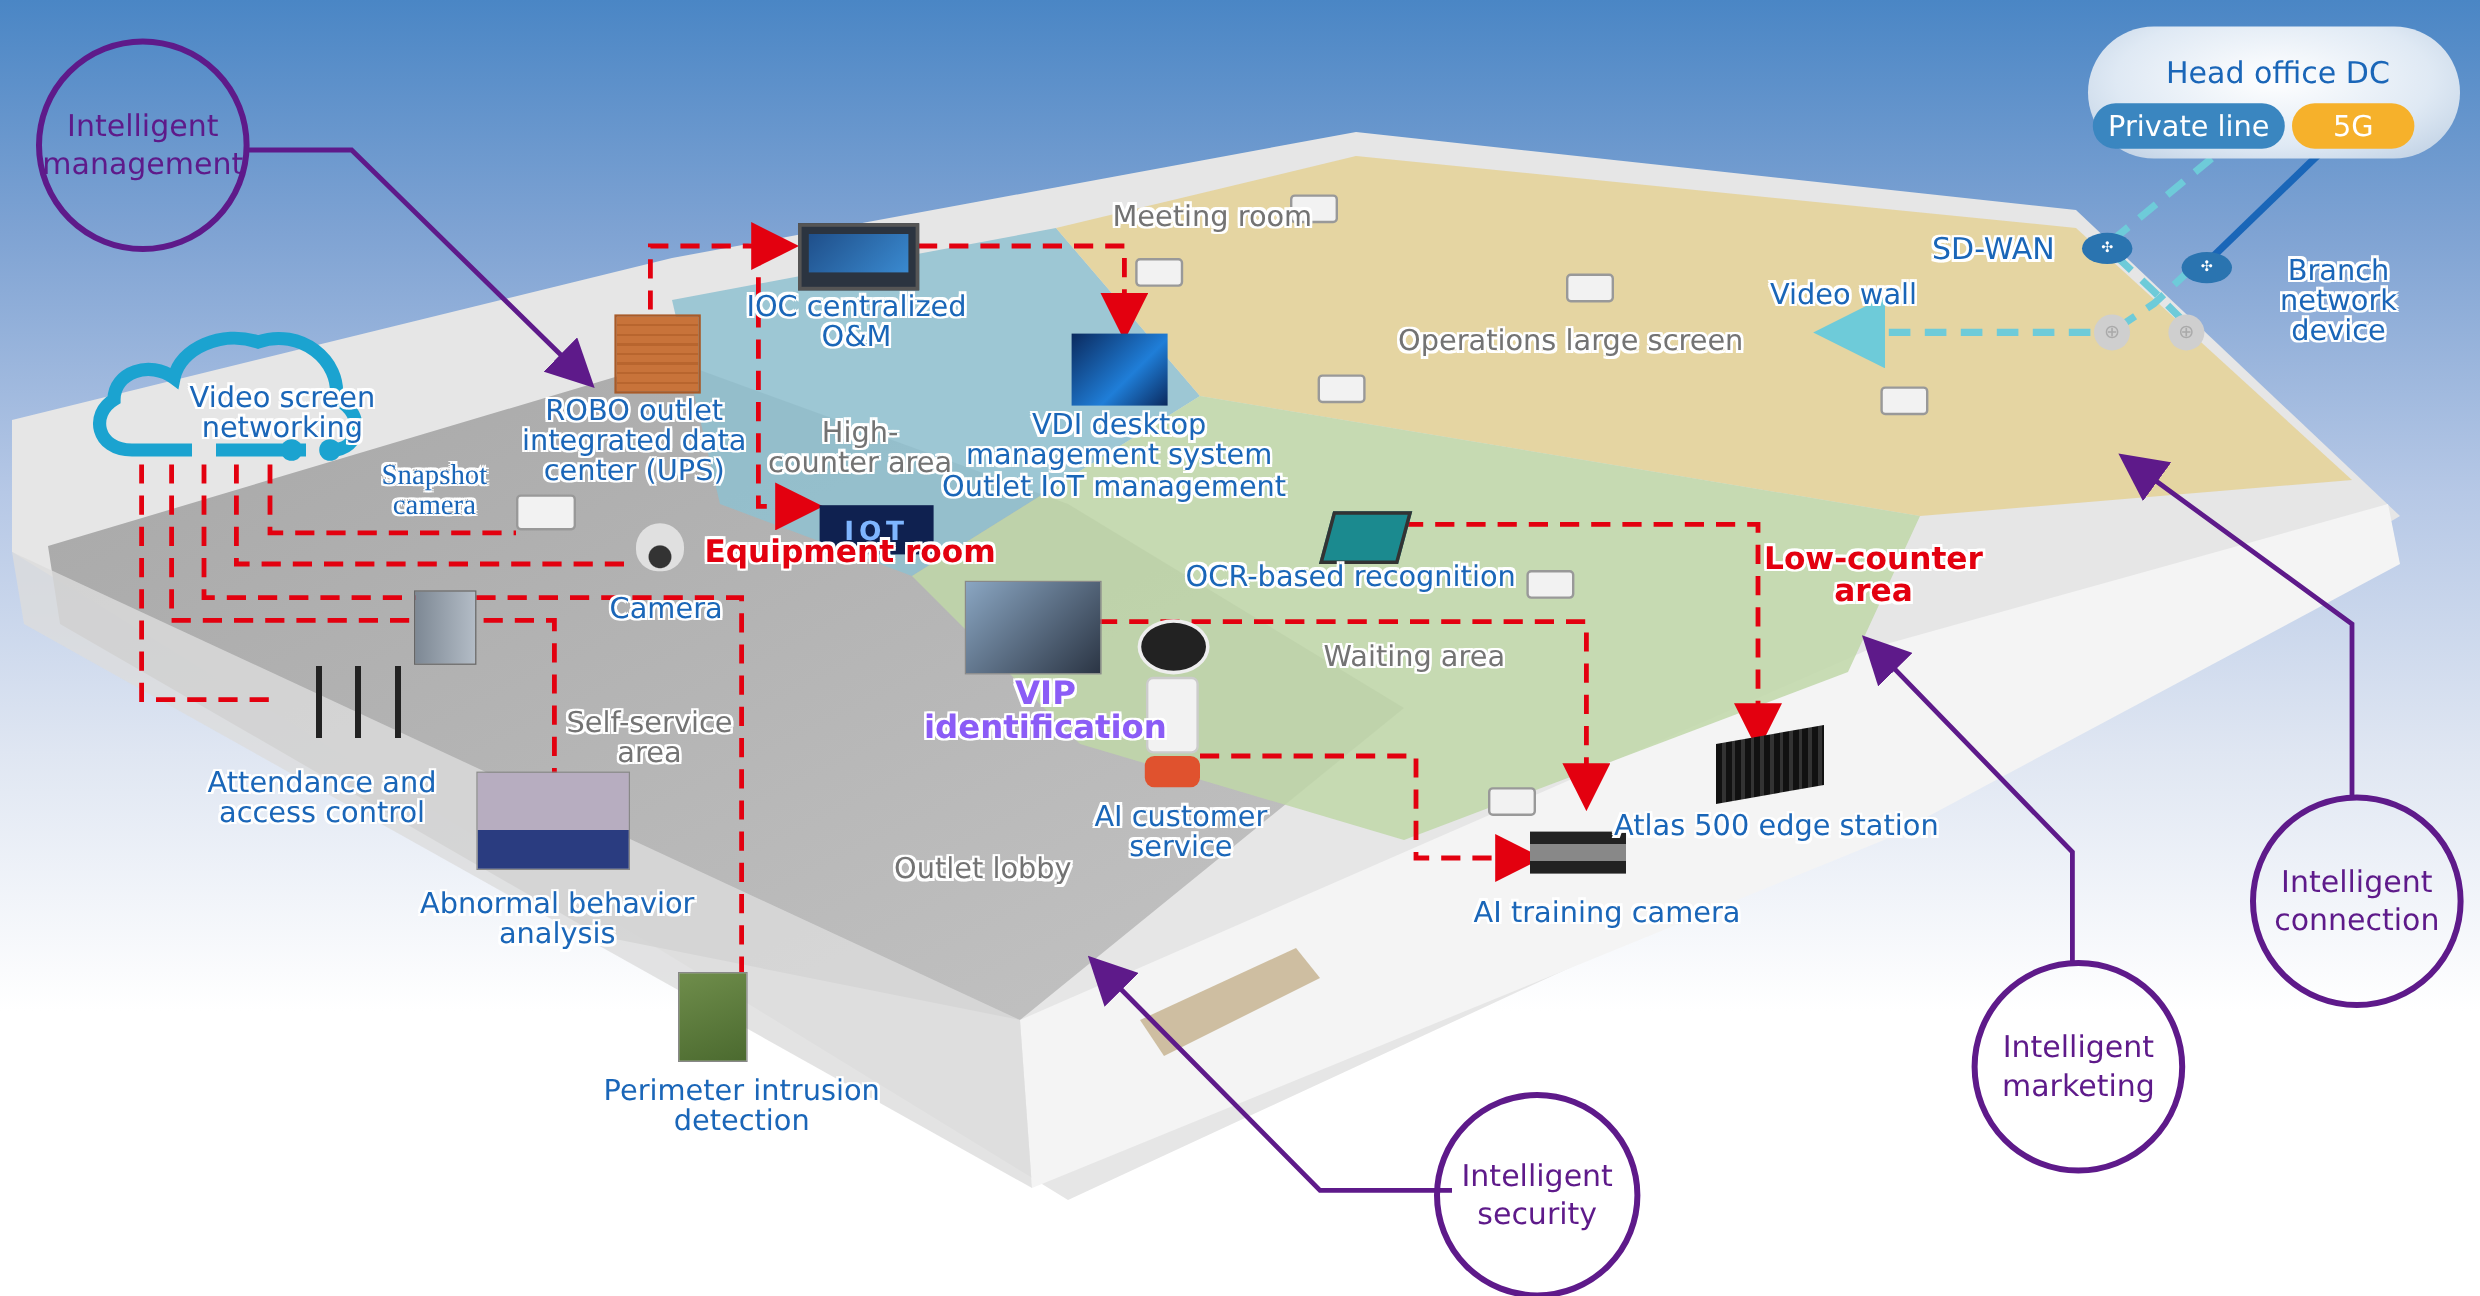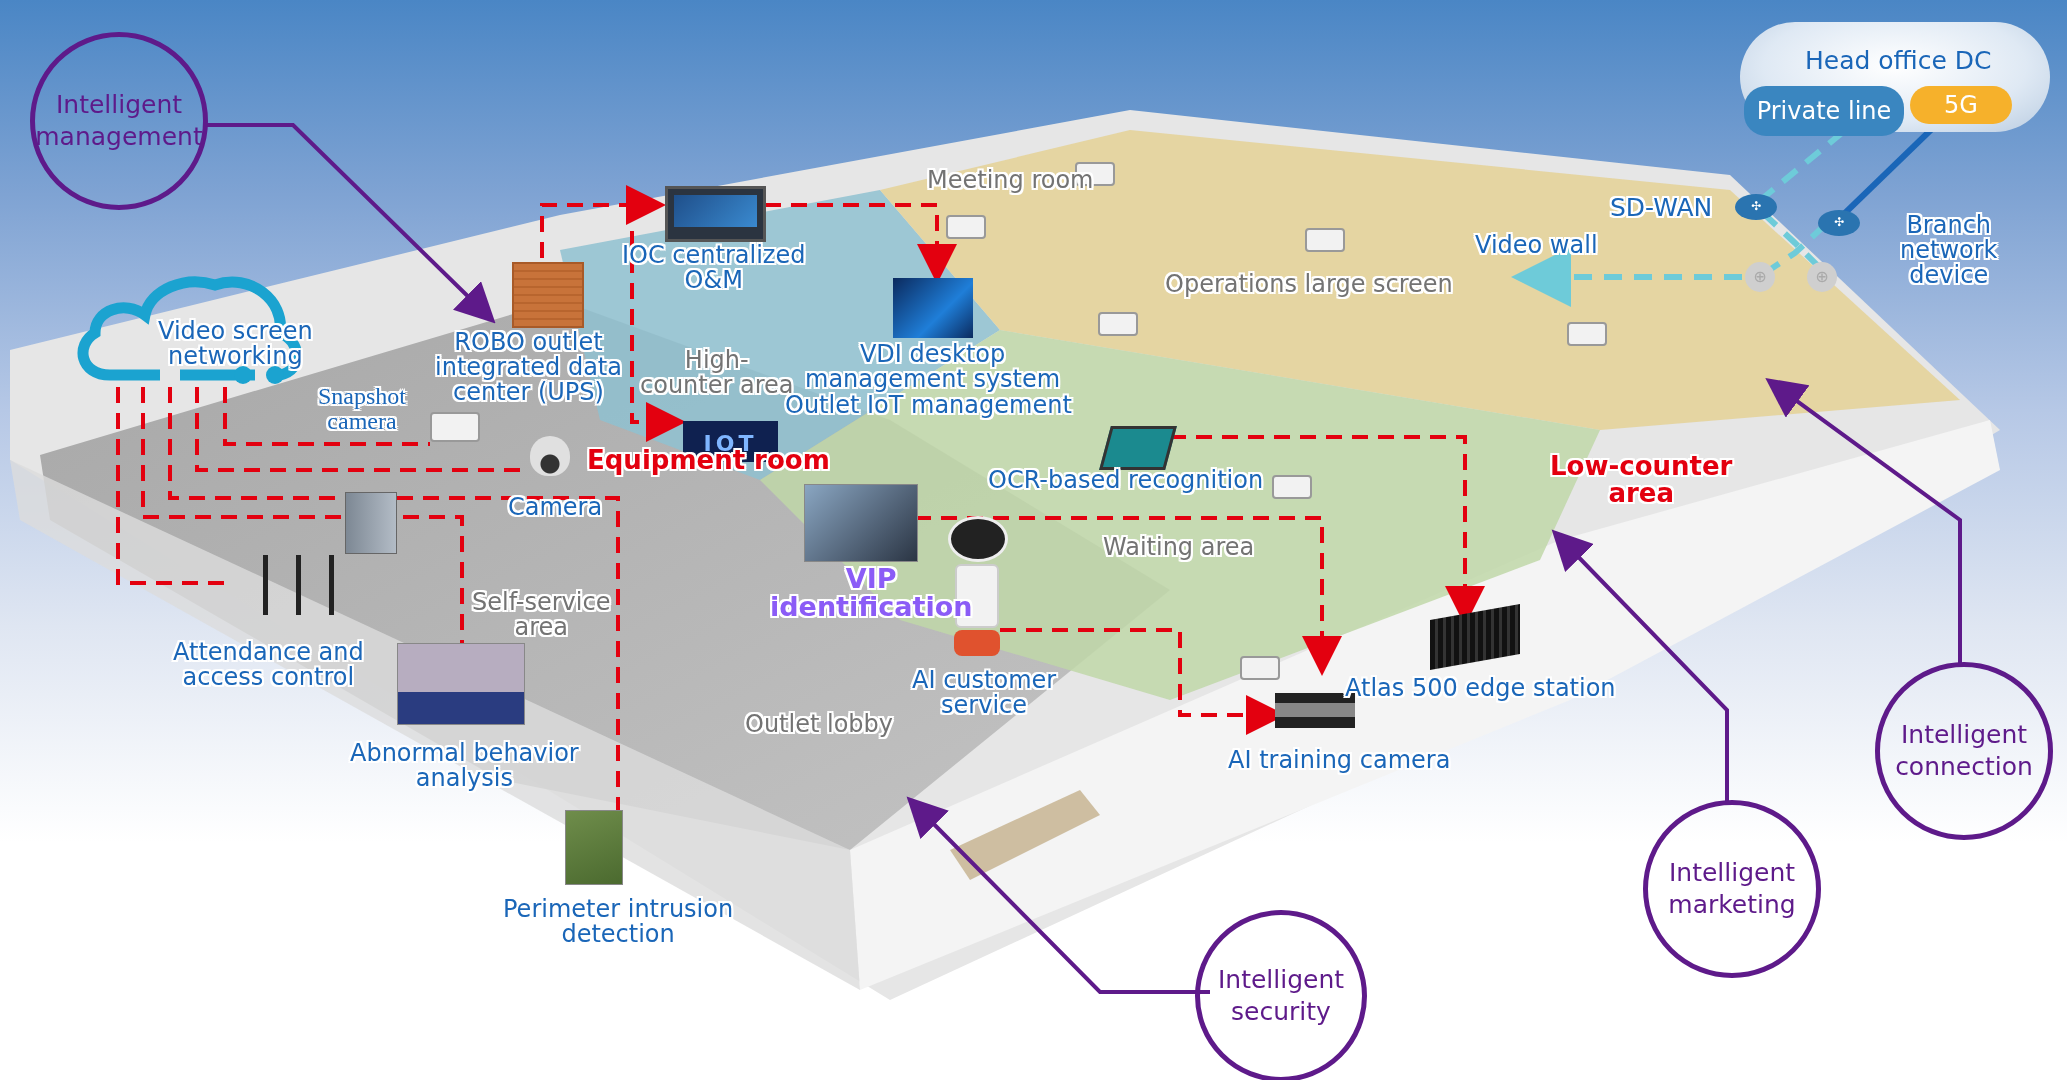--- a/index.html
+++ b/index.html
@@ -82,21 +82,21 @@
       <polyline points="143,387 143,517 462,517 462,645"></polyline>
       <polyline points="118,387 118,583 228,583"></polyline>
       <polyline points="915,518 1322,518 1322,660" marker-end="url(#arrRed)"></polyline>
       <polyline points="1000,630 1180,630 1180,715 1270,715" marker-end="url(#arrRed)"></polyline>
       <polyline points="1118,437 1465,437 1465,610" marker-end="url(#arrRed)"></polyline>
     </g>
   </svg>
 
   <div style="position:absolute;left:1740px;top:22px;width:310px;height:110px;border-radius:60px;background:radial-gradient(ellipse at 50% 40%,#ffffff 0%,#dfe9f4 60%,#b8cbe0 100%);"></div>
   <div class="lbl" style="left:1805px;top:48px;color:#1a66b8;font-size:25px;text-shadow:none;">Head office DC</div>
-  <div class="pill" style="left:1744px;top:86px;width:160px;height:50px;background:#3a86c0;">Private line</div>
+  <div class="pill" style="left:1744px;top:86px;width:160px;height:38px;background:#3a86c0;">Private line</div>
   <div class="pill" style="left:1910px;top:86px;width:102px;height:38px;background:#f6b12b;">5G</div>
 
   <div class="device" style="left:1735px;top:194px;width:42px;height:26px;border-radius:50%;background:#2a74b0;color:#fff;font-size:12px;text-align:center;line-height:24px;">✣</div>
   <div class="device" style="left:1818px;top:210px;width:42px;height:26px;border-radius:50%;background:#2a74b0;color:#fff;font-size:12px;text-align:center;line-height:24px;">✣</div>
   <div class="device" style="left:1745px;top:262px;width:30px;height:30px;border-radius:50%;background:#cfcfcf;color:#aaa;font-size:16px;text-align:center;line-height:30px;">⊕</div>
   <div class="device" style="left:1807px;top:262px;width:30px;height:30px;border-radius:50%;background:#cfcfcf;color:#aaa;font-size:16px;text-align:center;line-height:30px;">⊕</div>
 
   <div class="lbl blue" style="left:1610px;top:195px;font-size:25px;">SD-WAN</div>
   <div class="lbl blue" style="left:1900px;top:213px;text-align:center;">
     <div>Branch</div>
@@ -171,21 +171,21 @@
   <div class="device" style="left:1272px;top:475px;width:36px;height:20px;background:#f2f2f2;border:2px solid #999;border-radius:4px;"></div>
   <div class="device" style="left:1240px;top:656px;width:36px;height:20px;background:#f2f2f2;border:2px solid #999;border-radius:4px;"></div>
 
   <div class="lbl red" style="left:927px;top:168px;">Meeting room</div>
   <div class="lbl red" style="left:1165px;top:272px;">Operations large screen</div>
   <div class="lbl red" style="left:640px;top:348px;">
     <div>High-</div>
     <div>counter area</div>
   </div>
   <div class="lbl redb" style="left:587px;top:447px;">Equipment room</div>
-  <div class="lbl redb" style="left:1550px;top:453px;">
+  <div class="lbl redb" style="left:1470px;top:453px;">
     <div>Low-counter</div>
     <div>area</div>
   </div>
   <div class="lbl red" style="left:1103px;top:535px;">Waiting area</div>
   <div class="lbl red" style="left:472px;top:590px;">
     <div>Self-service</div>
     <div>area</div>
   </div>
   <div class="lbl red" style="left:745px;top:712px;">Outlet lobby</div>
 

